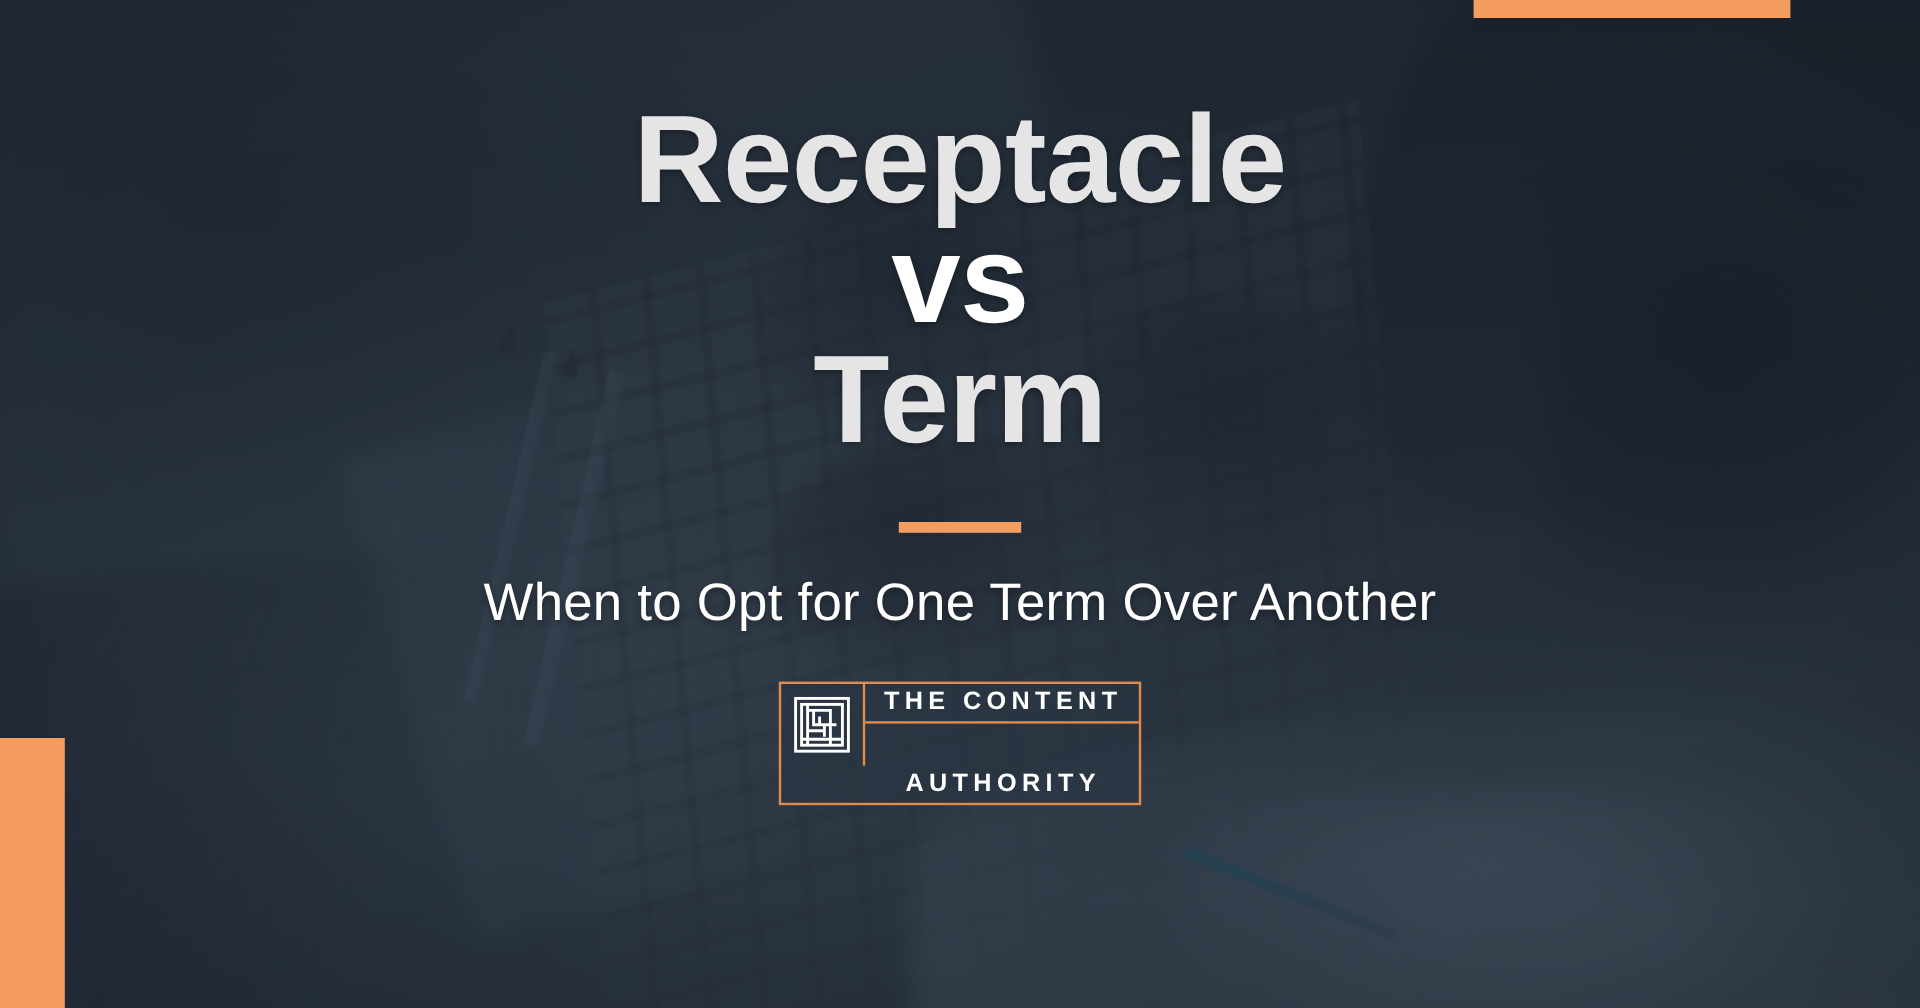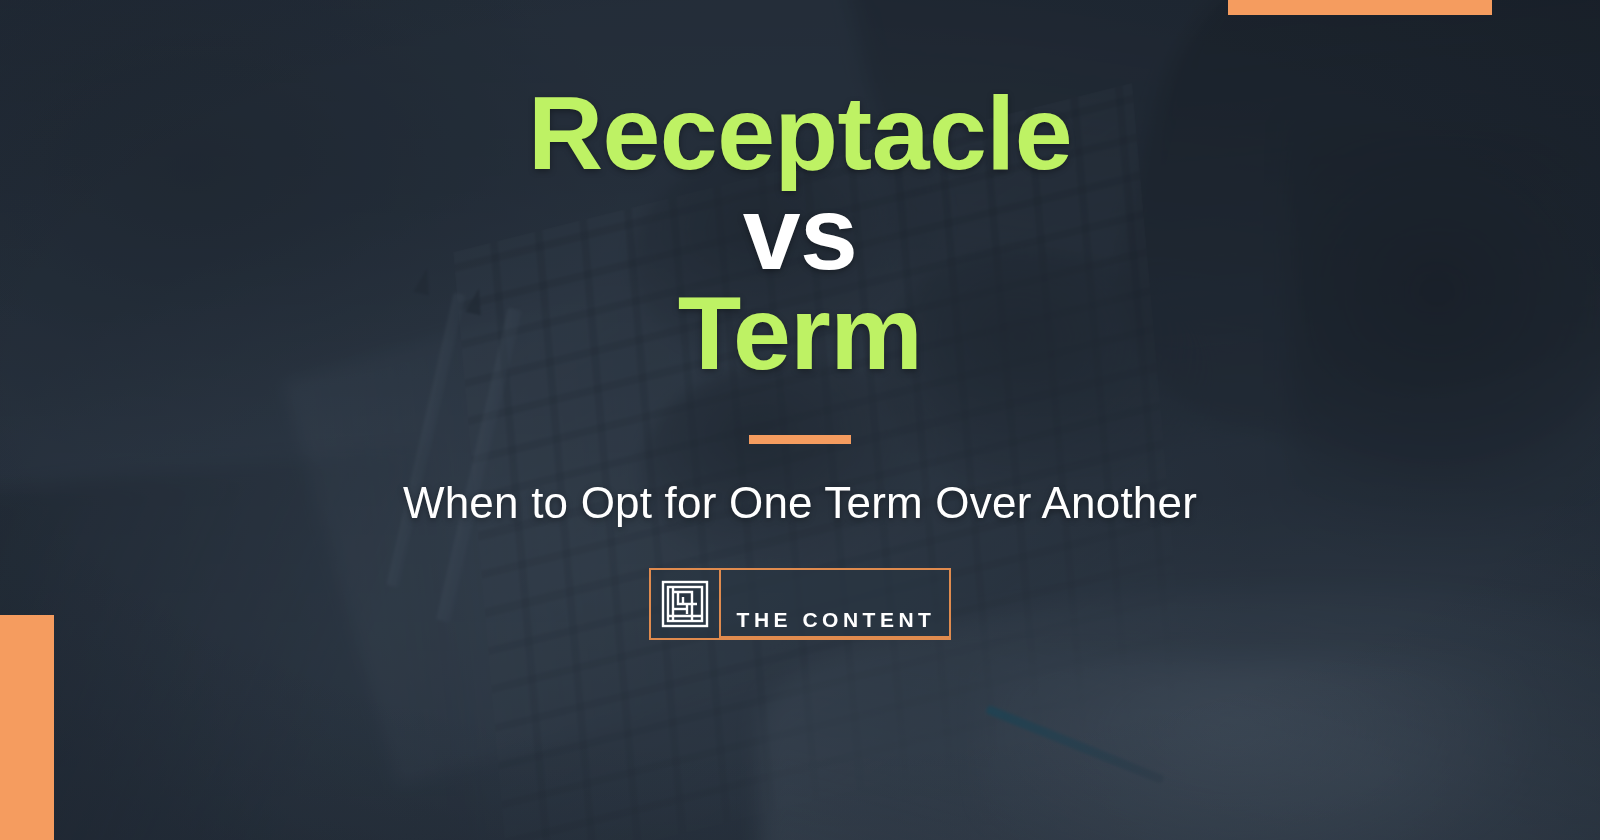--- a/index.html
+++ b/index.html
@@ -197,21 +197,21 @@
     margin-top: 84px;
     line-height: 0.96;
     letter-spacing: -0.5px;
   }
   .hl-line {
     display: block;
     font-weight: 700;
     font-size: 104px;
     text-shadow: 0 2px 6px rgba(0,0,0,0.35);
   }
-  .hl-term { color: #bef264; }
+  .hl-term { color: #e5e5e5; }
   .hl-vs   { color: #ffffff; }
 
   .title-rule {
     width: 102px;
     height: 9px;
     background: #f59c5f;
     margin: 30px auto 0 auto;
   }
 
   .subtitle {
@@ -311,17 +311,18 @@
           <path d="M12 12 H31 V41"></path>
           <path d="M17 12 V24 H36"></path>
           <path d="M22 17 V24"></path>
           <path d="M12 29 H26"></path>
           <path d="M7 36 H41"></path>
           <path d="M26 24 V34"></path>
         </svg>
       </div>
       <div class="logo-words">
         <div class="logo-line top">THE CONTENT</div>
+        <div class="logo-line">AUTHORITY</div>
       </div>
     </div>
 
   </div>
 </div>
 
 </body></html>

